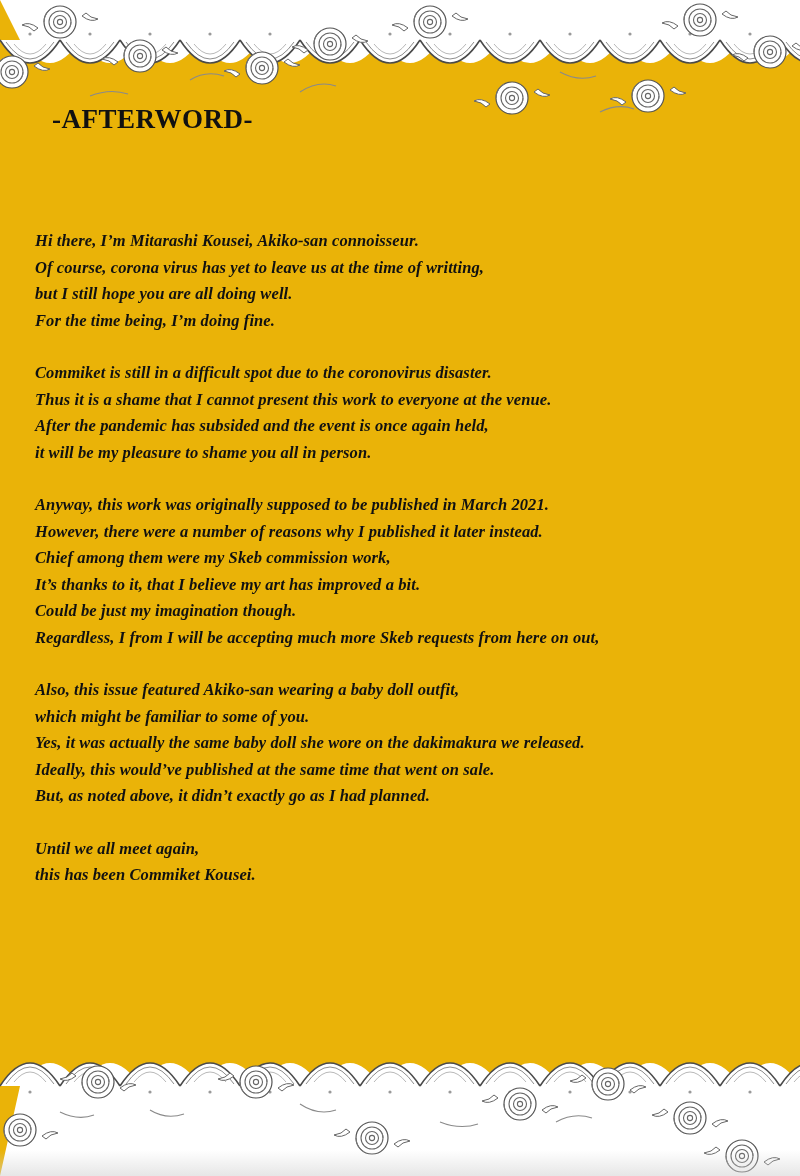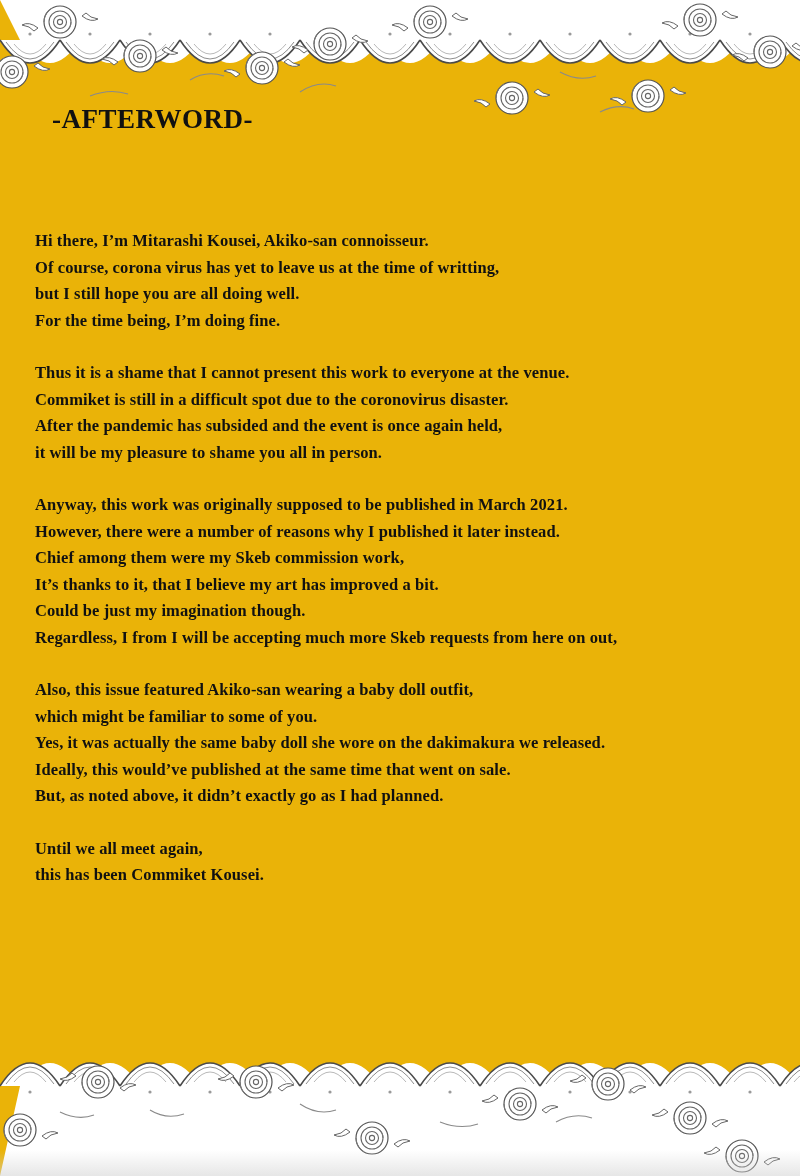--- a/index.html
+++ b/index.html
@@ -47,20 +47,21 @@
 
   
   .body-text {
     position: absolute;
     left: 35px;
     top: 228px;
     width: 740px;
   }
   .para {
     margin: 0 0 26px 0;
+    font-style: italic;
   }
   .line {
     font-size: 16.5px;
     font-weight: bold;
     line-height: 26.5px;
     white-space: nowrap;
     letter-spacing: 0.1px;
   }
 
   
@@ -173,22 +174,22 @@
   <div class="body-text">
 
     <div class="para">
       <div class="line">Hi there, I’m Mitarashi Kousei, Akiko-san connoisseur.</div>
       <div class="line">Of course, corona virus has yet to leave us at the time of writting,</div>
       <div class="line">but I still hope you are all doing well.</div>
       <div class="line">For the time being, I’m doing fine.</div>
     </div>
 
     <div class="para">
+      <div class="line">Commiket is still in a difficult spot due to the coronovirus disaster.</div>
       <div class="line">Thus it is a shame that I cannot present this work to everyone at the venue.</div>
-      <div class="line">Commiket is still in a difficult spot due to the coronovirus disaster.</div>
       <div class="line">After the pandemic has subsided and the event is once again held,</div>
       <div class="line">it will be my pleasure to shame you all in person.</div>
     </div>
 
     <div class="para">
       <div class="line">Anyway, this work was originally supposed to be published in March 2021.</div>
       <div class="line">However, there were a number of reasons why I published it later instead.</div>
       <div class="line">Chief among them were my Skeb commission work,</div>
       <div class="line">It’s thanks to it, that I believe my art has improved a bit.</div>
       <div class="line">Could be just my imagination though.</div>

